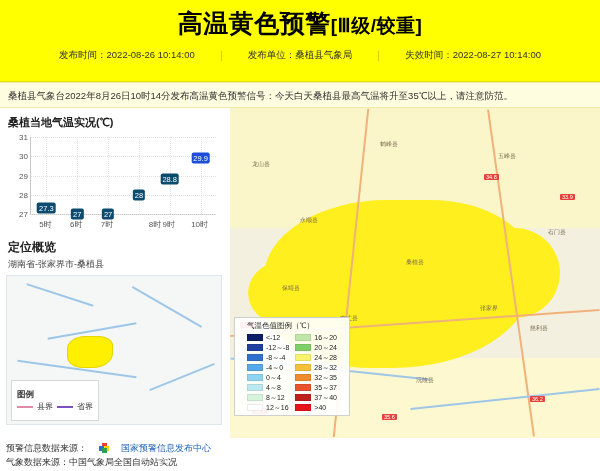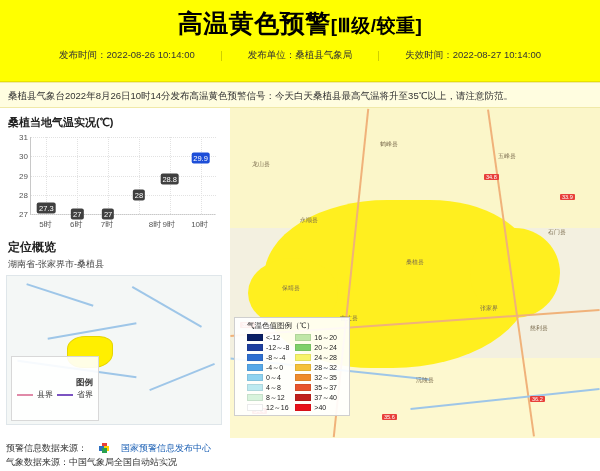--- a/index.html
+++ b/index.html
@@ -136,21 +136,21 @@
     bottom: 1px;
     font-size: 8px;
     color: #555;
     transform: translateX(-50%);
     white-space: nowrap;
   }
   .dlabel {
     position: absolute;
     font-size: 7.5px;
     color: #fff;
-    background: #404040;
+    background: #0c4a6e;
     border-radius: 2px;
     padding: 1px 2px;
     transform: translate(-50%, -50%);
     white-space: nowrap;
   }
   .dlabel.hot {
     background: #1d4ed8;
   }
 
   .loc-title {
@@ -186,25 +186,24 @@
     position: absolute;
     background: #ffef00;
     border: 1px solid #e6d500;
   }
   .mm-legend {
     position: absolute;
     left: 4px;
     bottom: 3px;
     background: rgba(255,255,255,0.9);
     border: 1px solid #d8d8d8;
-    padding: 19px 5px;
+    padding: 7px 5px;
     font-size: 8px;
     color: #333;
     line-height: 12px;
-    text-align: right;
   }
   .mm-legend .lg-row {
     display: flex;
     align-items: center;
     gap: 4px;
   }
   .lg-line {
     display: inline-block;
     width: 16px;
     height: 0;

